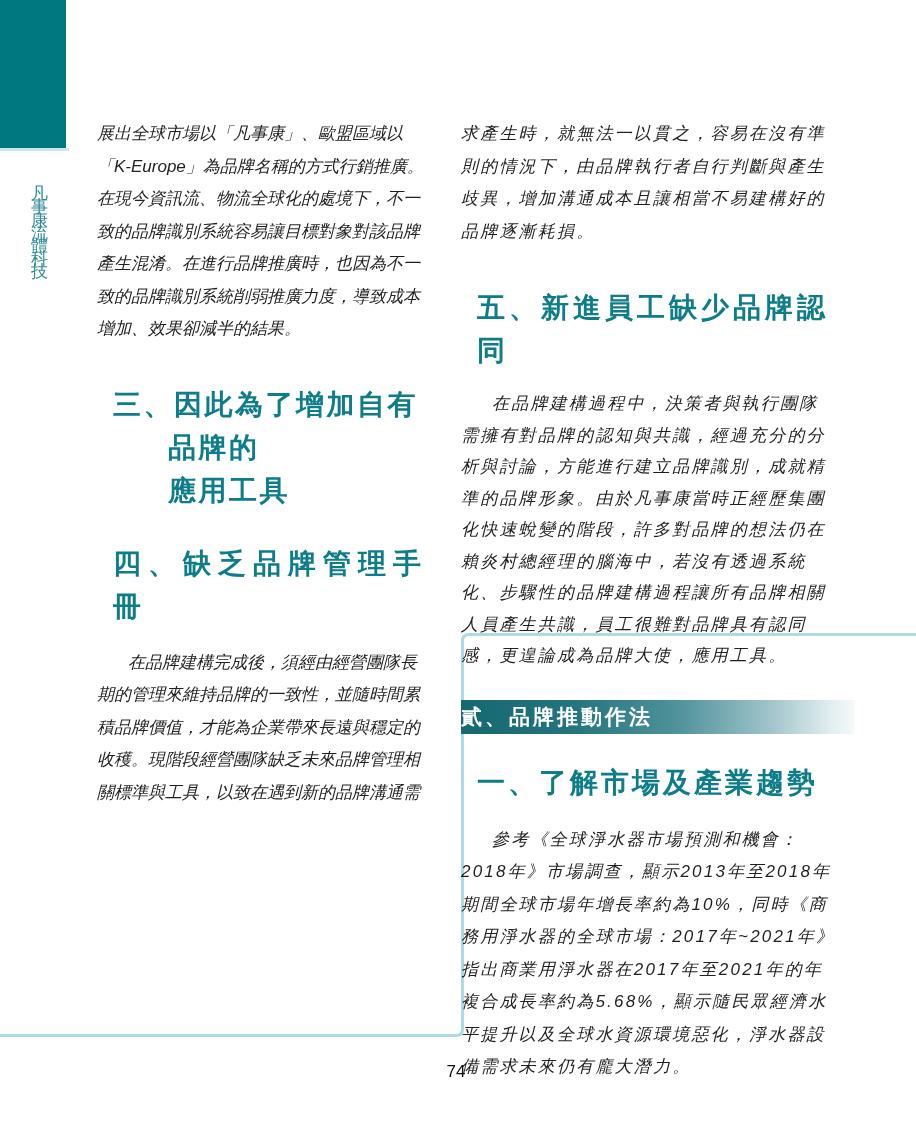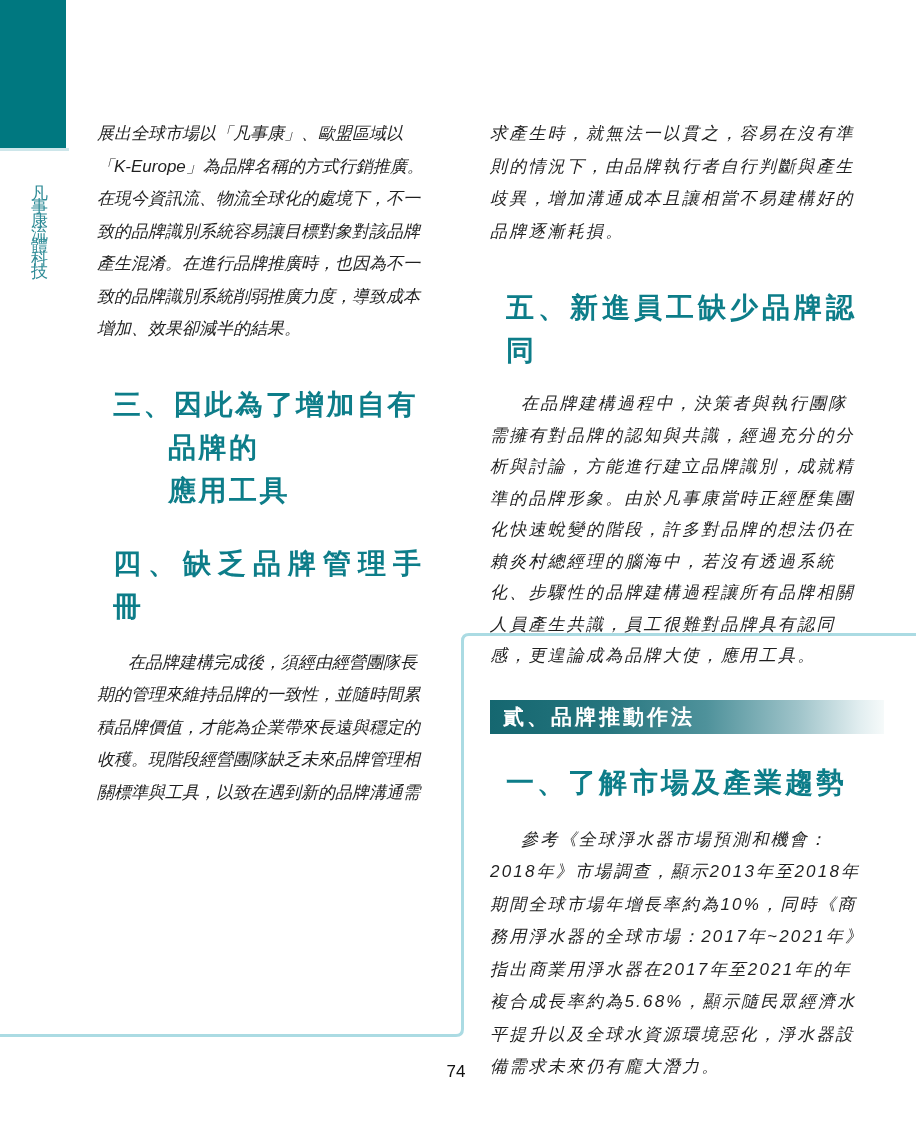--- a/index.html
+++ b/index.html
@@ -14,21 +14,21 @@
   .side-title{
     position:absolute;left:26px;top:171px;width:26px;
     writing-mode:vertical-rl;text-orientation:upright;
     font-size:17px;letter-spacing:13px;color:#2e8b96;line-height:26px;
   }
   
   .divider-svg{position:absolute;left:0;top:0;width:916px;height:1139px;pointer-events:none;}
   
   .col{position:absolute;top:118px;}
   .col-left{left:97px;width:347px;}
-  .col-right{left:490px;width:394px;}
+  .col-right{left:461px;width:394px;}
   .body-p{
     margin:0;font-size:17px;line-height:32.5px;white-space:pre-line;
     text-align:justify;color:#1f1f1f;font-style:italic;
   }
   .col-right .body-p{letter-spacing:2.2px;}
   .lh-tight{line-height:31.5px;}
   .indent{text-indent:31px;}
   .heading{
     margin:16px;font-size:28px;font-weight:bold;color:#0d7d89;
     line-height:43px;white-space:pre-line;
@@ -47,21 +47,21 @@
   .mt-banner{margin-top:28px;}
   .mt-h1r{margin-top:27px;}
   .mt-p3r{margin-top:20px;}
   
   .section-banner{
     width:394px;height:34px;
     background:linear-gradient(90deg,#156770 0%,#24747d 28%,#4f929b 55%,#9ec3c9 78%,#e2eef0 94%,#f6fafa 100%);
     display:flex;align-items:center;
   }
   .section-banner span{
-    color:#ffffff;font-weight:bold;font-size:21px;letter-spacing:3px;padding-left:13px;
+    color:#ffffff;font-weight:bold;font-size:21px;letter-spacing:3px;padding-left:0;
     white-space:nowrap;
   }
   .page-number{
     position:absolute;left:0;right:4px;top:1062px;text-align:center;
     font-size:17px;color:#111111;
   }
 </style>
 </head>
 <body>
 

